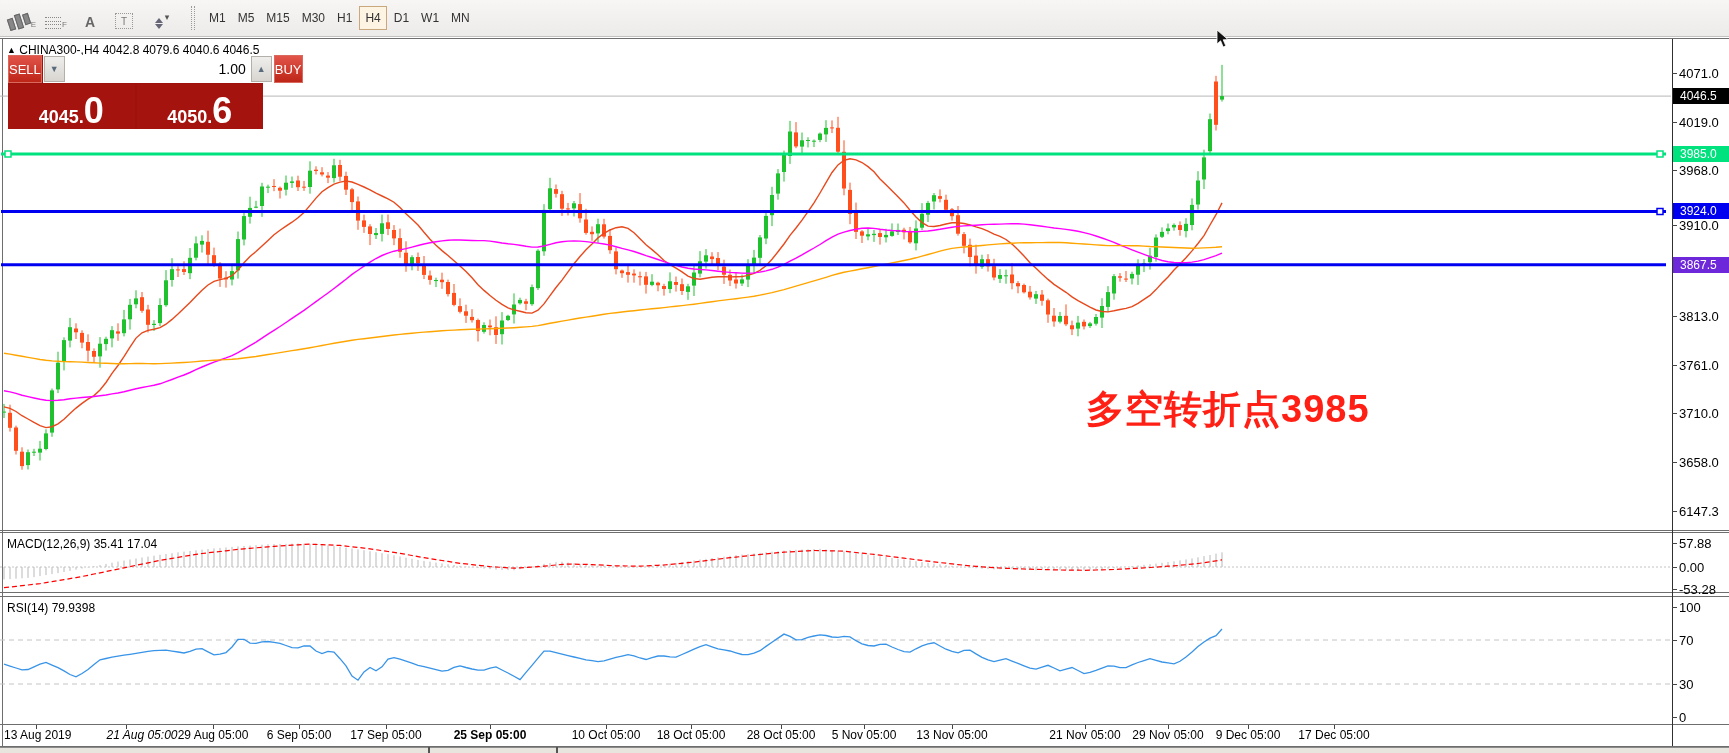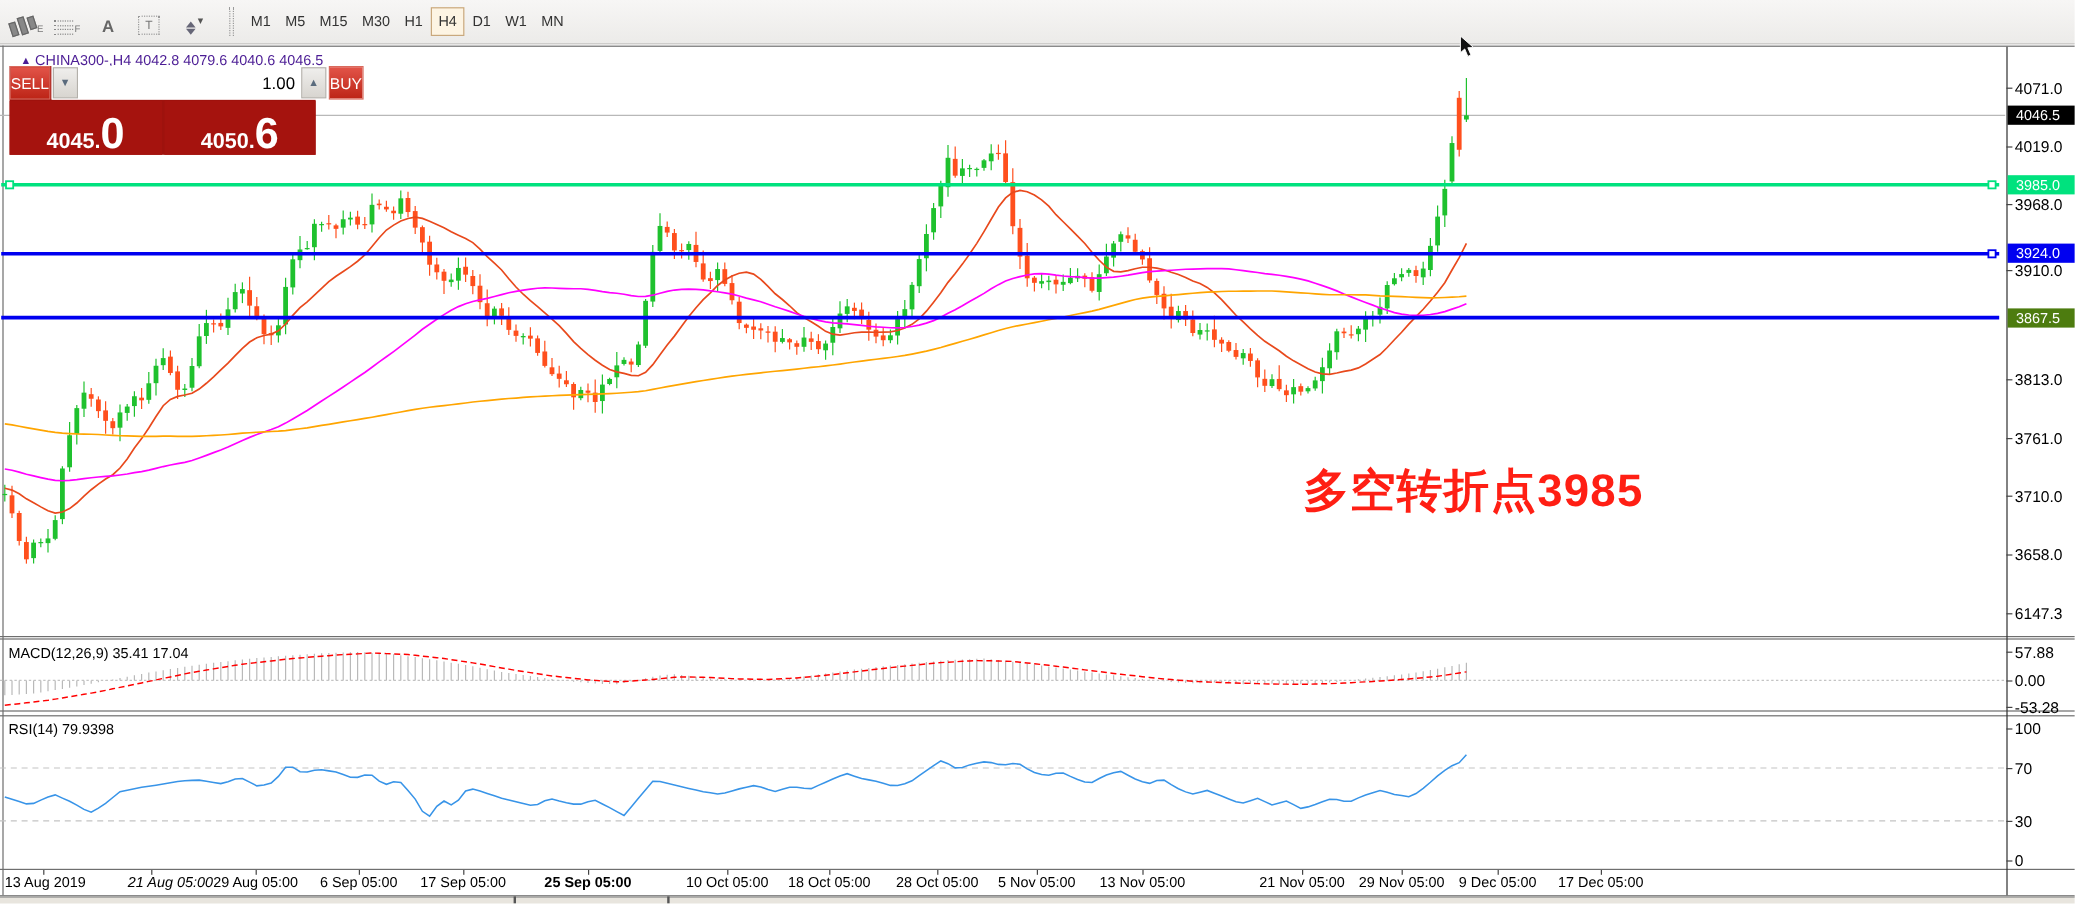--- a/index.html
+++ b/index.html
@@ -23,21 +23,21 @@
   .icon-sort .dn{width:0;height:0;border-left:4px solid transparent;border-right:4px solid transparent;border-top:5px solid #667}
   .caret{font-size:9px;color:#555;margin-left:2px;align-self:center}
   .grip{width:2px;height:24px;margin:0 9px 0 7px;border-left:1px dotted #9a9a9a;border-right:1px dotted #9a9a9a}
   .tf-group{display:flex;align-items:center;gap:2px}
   .tf{min-width:24px;height:24px;padding:0 5px;display:flex;align-items:center;justify-content:center;
       font-size:12px;color:#333;box-sizing:border-box}
   .tf.active{background:#fdf4e3;border:1px solid #c9a87d}
   
   .frame-line{position:absolute;background:#6e6e6e}
   svg.panel{position:absolute;left:0}
-  .chart-title{position:absolute;left:17px;top:43px;font-size:12px;color:#4c1d95;z-index:6;white-space:nowrap}
+  .chart-title{position:absolute;left:7px;top:43px;font-size:12px;color:#000000;z-index:6;white-space:nowrap}
   .chart-title .marker{font-size:9px;vertical-align:1px}
   .panel-label{position:absolute;left:7px;font-size:12px;color:#000;z-index:6;white-space:nowrap}
   .annotation{position:absolute;left:1086px;top:384px;font-size:38px;font-weight:bold;color:#ff1f14;z-index:4;
               white-space:nowrap;letter-spacing:1px}
   
   .ptick{position:absolute;left:1679px;font-size:13px;color:#000;white-space:nowrap}
   .tick-dash{position:absolute;left:1672px;width:5px;height:1px;background:#444}
   .badge{position:absolute;left:1673px;width:56px;height:16px;font-size:12px;color:#fff;display:flex;
          align-items:center;padding-left:7px;box-sizing:border-box;z-index:3}
   
@@ -822,21 +822,21 @@
     <div class="ptick" style="top: 600px;">100</div>
     <div class="tick-dash" style="top: 607px;"></div>
     <div class="ptick" style="top: 633px;">70</div>
     <div class="tick-dash" style="top: 640px;"></div>
     <div class="ptick" style="top: 677px;">30</div>
     <div class="tick-dash" style="top: 684px;"></div>
     <div class="ptick" style="top: 710px;">0</div>
     <div class="tick-dash" style="top: 717px;"></div>
     <div class="badge" style="top: 146.006px; background: rgb(0, 226, 126);">3985.0</div>
     <div class="badge" style="top: 203.465px; background: rgb(0, 0, 240);">3924.0</div>
-    <div class="badge" style="top: 256.684px; background: #4d7c0f;">3867.5</div>
+    <div class="badge" style="top: 256.684px; background: #6d28d9;">3867.5</div>
     <div class="badge" style="top: 88.0774px; background: rgb(0, 0, 0);">4046.5</div>
   </div>
 <div id="time-axis">
     <div class="dlabel left" style="left: 4px;">13 Aug 2019</div>
     <div class="dtick" style="left: 36px;"></div>
     <div class="dlabel" style="left: 142px; font-style: italic;">21 Aug 05:00</div>
     <div class="dtick" style="left: 126px;"></div>
     <div class="dlabel" style="left: 213px;">29 Aug 05:00</div>
     <div class="dtick" style="left: 213px;"></div>
     <div class="dlabel" style="left: 299px;">6 Sep 05:00</div>

